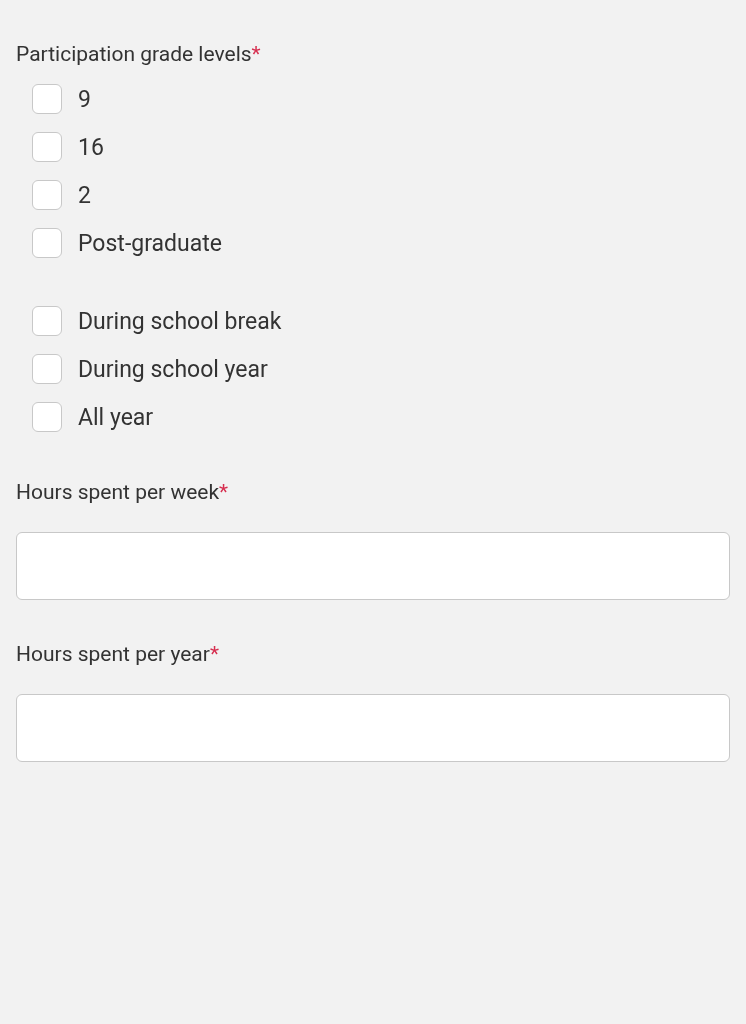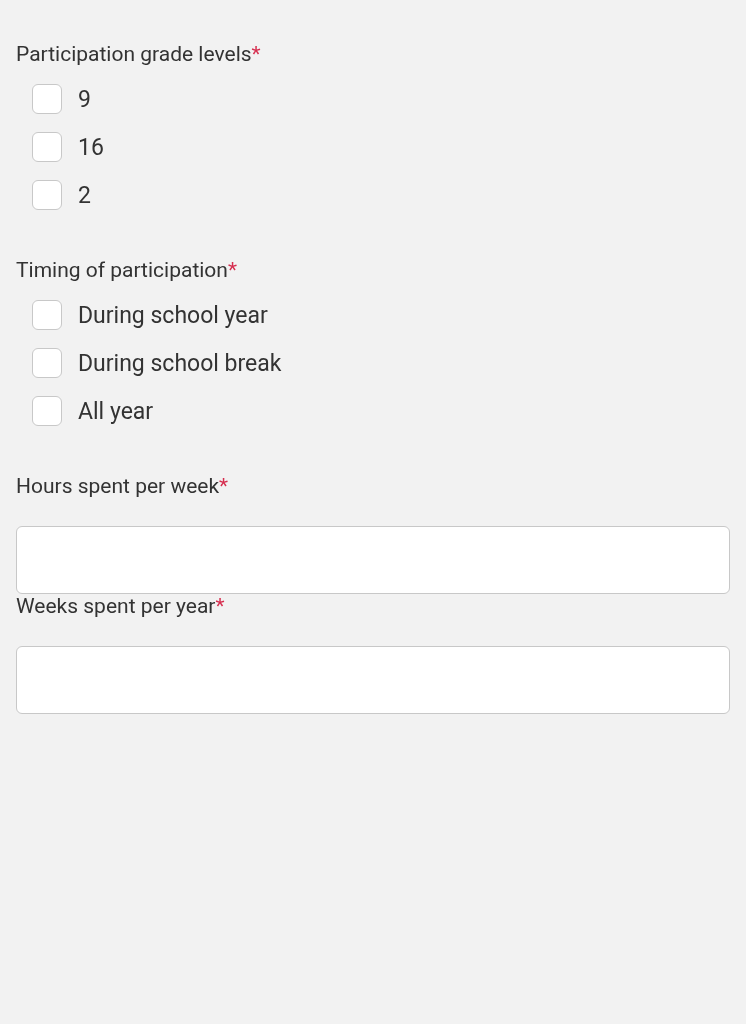--- a/index.html
+++ b/index.html
@@ -52,20 +52,21 @@
       height: 68px;
       background: #ffffff;
       border: 1px solid #c8c8c8;
       border-radius: 6px;
       font-size: 20px;
       padding: 0 14px;
       color: #333333;
       margin-top: 10px;
     }
     .input-section {
+      margin-bottom: 42px;
     }
   </style>
 </head>
 <body>
 
 <div class="form-section">
   <div class="section-label">
     <span>Participation grade levels</span><span class="required-mark">*</span>
   </div>
   <div class="checkbox-row">
@@ -73,45 +74,46 @@
     <div class="checkbox-label">9</div>
   </div>
   <div class="checkbox-row">
     <div class="checkbox-box"></div>
     <div class="checkbox-label">16</div>
   </div>
   <div class="checkbox-row">
     <div class="checkbox-box"></div>
     <div class="checkbox-label">2</div>
   </div>
+  <div class="checkbox-row">
+    <div class="checkbox-box"></div>
+    <div class="checkbox-label">Post-graduate</div>
+  </div>
 </div>
 
 <div class="form-section">
-  <div class="section-label">
-    <span>Timing of participation</span><span class="required-mark">*</span>
+  <div class="checkbox-row">
+    <div class="checkbox-box"></div>
+    <div class="checkbox-label">During school break</div>
   </div>
   <div class="checkbox-row">
     <div class="checkbox-box"></div>
     <div class="checkbox-label">During school year</div>
-  </div>
-  <div class="checkbox-row">
-    <div class="checkbox-box"></div>
-    <div class="checkbox-label">During school break</div>
   </div>
   <div class="checkbox-row">
     <div class="checkbox-box"></div>
     <div class="checkbox-label">All year</div>
   </div>
 </div>
 
 <div class="input-section">
   <div class="section-label">
     <span>Hours spent per week</span><span class="required-mark">*</span>
   </div>
   <input type="text" class="text-input" value="" style="">
 </div>
 
 <div class="input-section">
   <div class="section-label">
-    <span>Weeks spent per year</span><span class="required-mark">*</span>
+    <span>Hours spent per year</span><span class="required-mark">*</span>
   </div>
   <input type="text" class="text-input" value="" style="">
 </div>
 
 </body></html>

